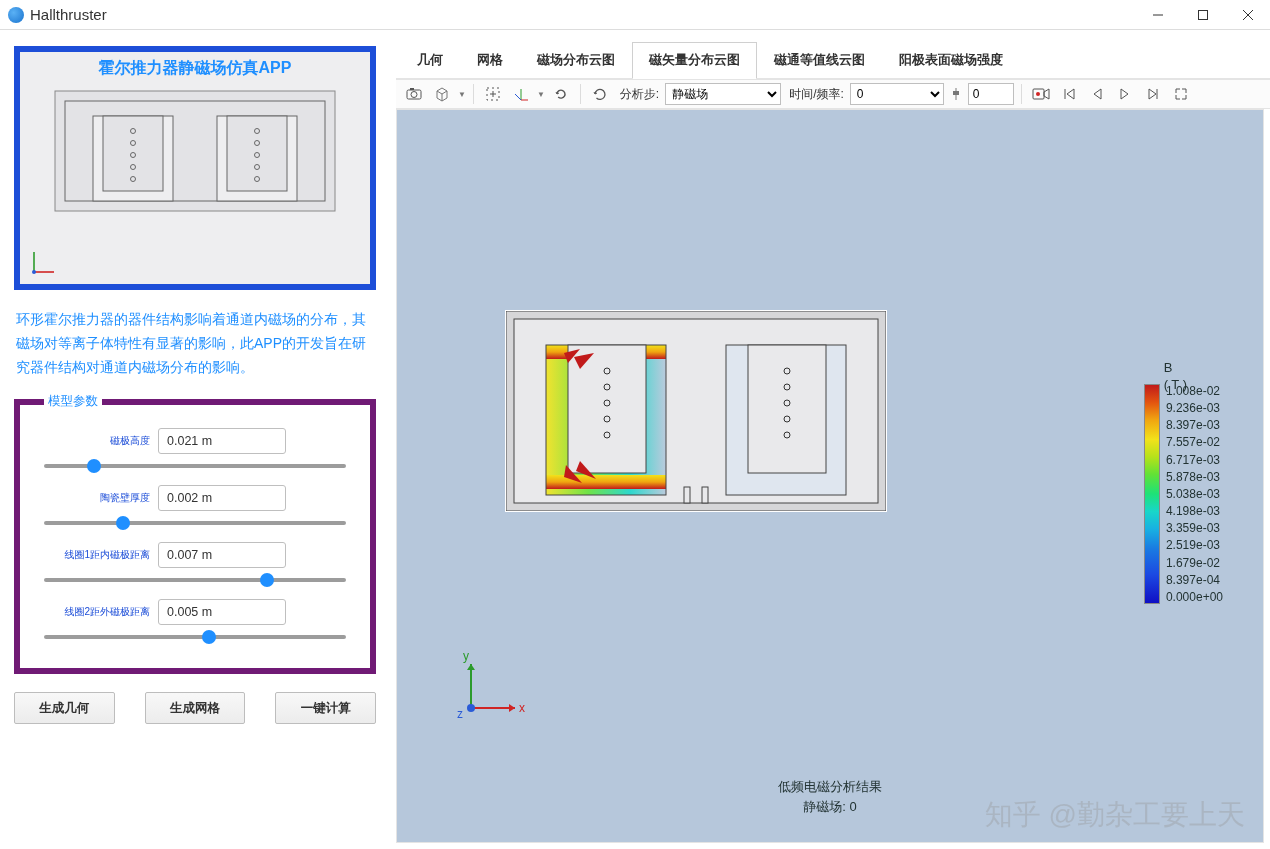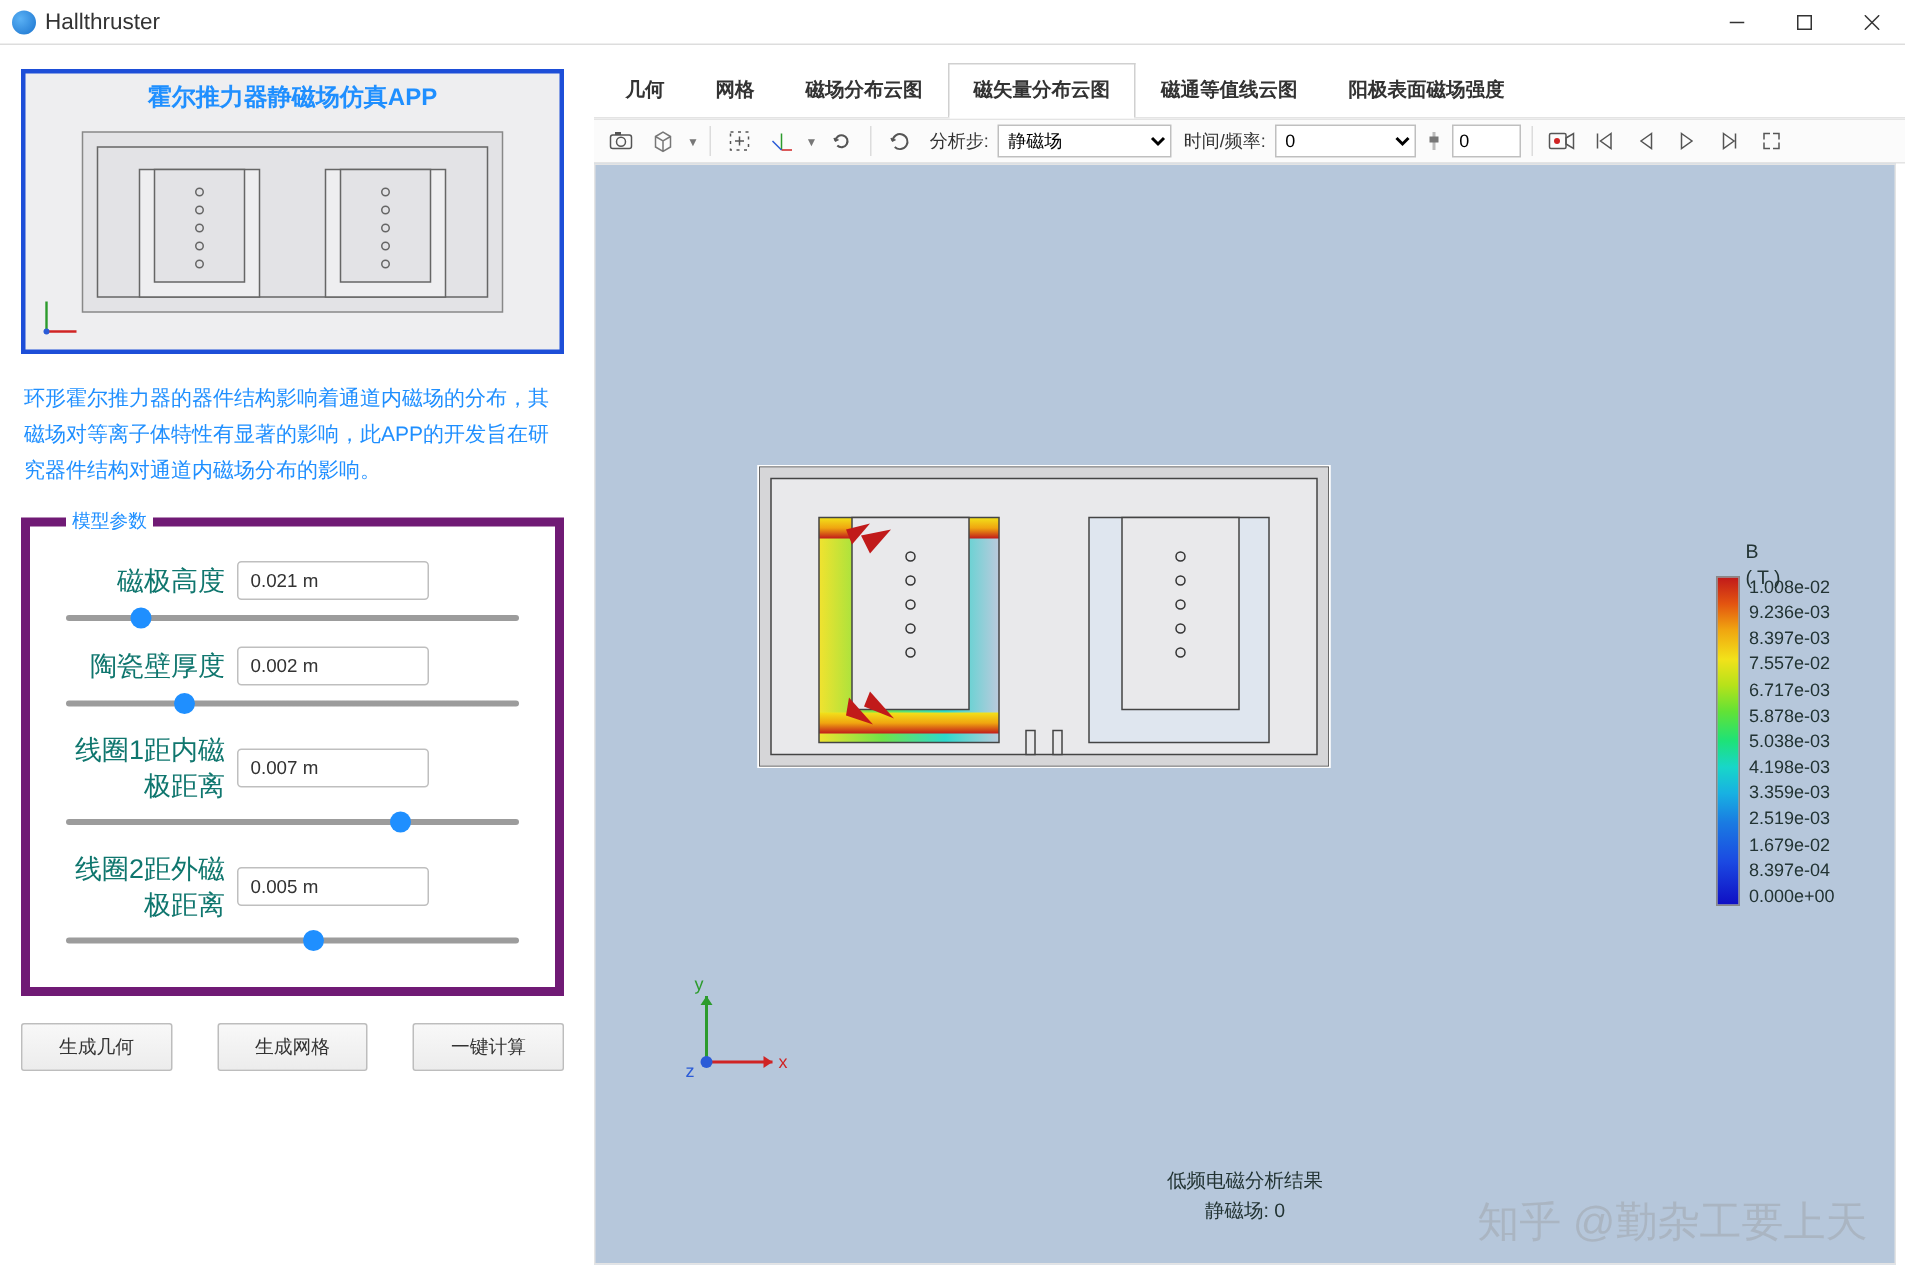--- a/index.html
+++ b/index.html
@@ -5,35 +5,35 @@
 * { box-sizing: border-box; margin: 0; padding: 0; }
 html, body { width: 1270px; height: 849px; font-family: "Microsoft YaHei", "Segoe UI", sans-serif; font-size: 12px; background: #fff; overflow: hidden; }
 .titlebar { height: 30px; display: flex; align-items: center; border-bottom: 1px solid #ddd; background: #fff; }
 .titlebar .icon { width: 16px; height: 16px; margin: 0 6px 0 8px; border-radius: 50%; background: radial-gradient(circle at 35% 35%, #5ab1f5, #1a73ce); }
 .titlebar .title { flex: 0 0 auto; font-size: 15px; color: #333; }
 .titlebar .spacer { flex: 1; }
 .winbtn { width: 45px; height: 30px; display: flex; align-items: center; justify-content: center; color: #333; }
 .app { display: flex; height: 819px; }
 .left { width: 390px; padding: 16px 14px; display: flex; flex-direction: column; }
 .right { flex: 1; padding: 12px 0 0 6px; display: flex; flex-direction: column; }
-.preview { border: 3px solid #1d4ed8; background: #eeeef0; height: 190px; position: relative; }
+.preview { border: 6px solid #1d4ed8; background: #eeeef0; height: 244px; position: relative; }
 .preview-title { text-align: center; color: #1f8fff; font-size: 16px; font-weight: 600; padding: 6px 0 2px; }
 .preview-svg { display: block; margin: 0 auto; }
 .corner-axes { position: absolute; left: 8px; bottom: 6px; }
 .desc { margin: 18px 2px 14px; color: #1f8fff; font-size: 14px; line-height: 1.7; }
 fieldset.params { border: 6px solid #701a75; padding: 14px 24px 12px; }
 fieldset.params legend { color: #1f8fff; font-size: 12.5px; padding: 0 4px; }
 .param { margin: 4px 0 14px; }
 .param-row { display: flex; align-items: center; gap: 8px; }
-.param-label { width: 106px; text-align: right; color: #0f766e; font-size: 18px; }
+.param-label { width: 106px; text-align: right; color: #1d4ed8; font-size: 10px; }
 .param-input { width: 128px; height: 26px; border: 1px solid #bfbfbf; border-radius: 3px; padding: 0 8px; font-size: 12.5px; color: #333; background: #fff; }
 .slider { width: 100%; margin-top: 10px; -webkit-appearance: none; height: 4px; background: linear-gradient(#9c9c9c,#9c9c9c); border-radius: 2px; outline: none; }
 .slider::-webkit-slider-thumb { -webkit-appearance: none; width: 14px; height: 14px; border-radius: 50%; background: #1f8fff; border: none; cursor: pointer; }
 .actions { display: flex; gap: 30px; margin-top: 18px; }
-.btn { width: 104px; height: 32px; background: linear-gradient(#f8f8f8,#ececec); border: 1px solid #bdbdbd; border-radius: 2px; font-size: 12.5px; color: #333; cursor: pointer; }
+.btn { width: 104px; height: 32px; background: linear-gradient(#f8f8f8,#ececec); border: 1px solid #bdbdbd; border-radius: 2px; font-size: 12.5px; color: #333; cursor: pointer; font-weight: bold; }
 .tabs { display: flex; gap: 0; border-bottom: 1px solid #e4e4e4; padding-left: 4px; font-weight: bold; }
 .tab { padding: 8px 16px 9px; font-size: 13px; color: #333; cursor: pointer; border: 1px solid transparent; border-bottom: none; }
 .tab.active { border-color: #d0d0d0; background: #fff; position: relative; }
 .tab.active::after { content: ""; position: absolute; left: 0; right: 0; bottom: -1px; height: 2px; background: #fff; }
 .toolbar { display: flex; align-items: center; gap: 4px; padding: 2px 6px; border-top: 1px solid #e4e4e4; border-bottom: 1px solid #e4e4e4; background: #fbfbfb; height: 30px; }
 .tbtn { width: 24px; height: 22px; display: flex; align-items: center; justify-content: center; border: 1px solid transparent; border-radius: 2px; color: #555; cursor: pointer; }
 .tbtn svg { display: block; }
 .tsel { height: 22px; border: 1px solid #bfbfbf; background: #fff; font-size: 12px; padding: 0 2px; }
 .tspin { width: 46px; height: 22px; border: 1px solid #bfbfbf; font-size: 12px; padding: 0 4px; }
 .tlabel { font-size: 12px; color: #333; padding: 0 2px 0 4px; }

